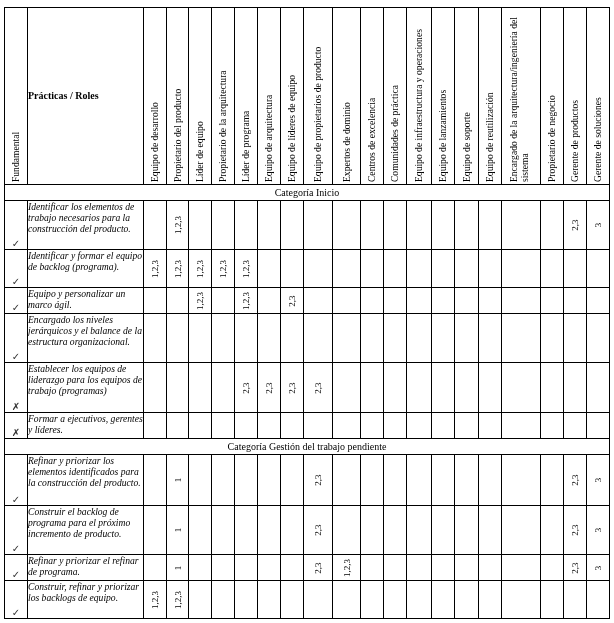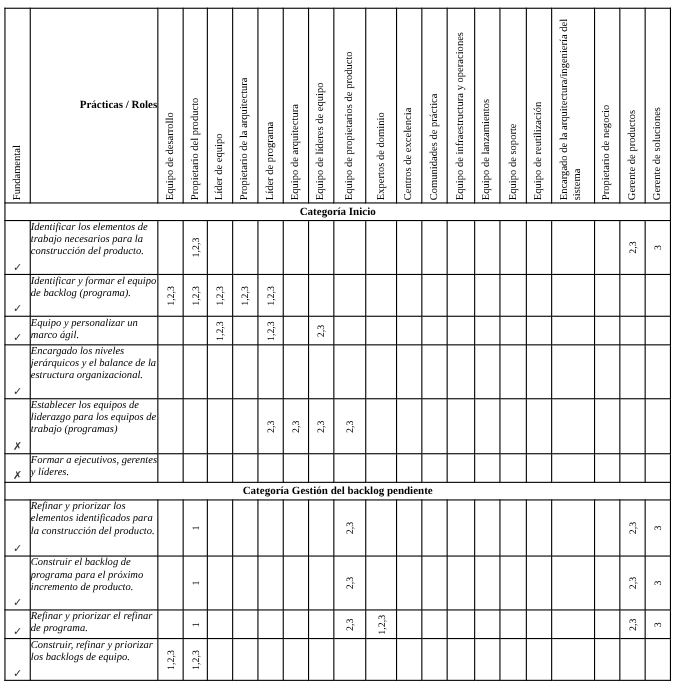--- a/index.html
+++ b/index.html
@@ -5,22 +5,22 @@
   html, body { margin: 0; padding: 0; background: #ffffff; }
   body { width: 614px; height: 623px; position: relative; overflow: hidden;
          font-family: "Liberation Serif", "DejaVu Serif", serif; color: #000; }
   table.roles { position: absolute; left: 4px; top: 7px; border-collapse: collapse;
                 table-layout: fixed; width: 606px; font-size: 9.6px; line-height: 1.15; }
   table.roles td, table.roles th { border: 1px solid #000; padding: 0; overflow: hidden; }
   th.vert { height: 176px; vertical-align: bottom; position: relative; font-weight: normal; }
   th.vert .vtext { position: absolute; left: 50%; bottom: 2px; transform-origin: left bottom;
                    transform: translateX(5px) rotate(-90deg); white-space: nowrap; text-align: left; }
   th.vert .vtext.two { transform: translateX(9px) rotate(-90deg); white-space: normal; width: 172px; line-height: 1.1; }
-  th.title { font-weight: bold; font-size: 10px; text-align: right; vertical-align: middle; padding-bottom: 10px; }
-  td.cat { font-weight: bold; text-align: center; height: 15px; font-size: 10px; }
+  th.title { font-weight: bold; font-size: 10px; text-align: left; vertical-align: middle; padding-bottom: 10px; }
+  td.cat { font-weight: normal; text-align: center; height: 15px; font-size: 10px; }
   td.check { text-align: center; vertical-align: bottom; font-size: 10px; color: #333; padding-bottom: 1px; }
   td.practice { vertical-align: top; padding: 0 3px; font-size: 9.6px; font-style: italic; }
   td.val { position: relative; }
   td.val span { position: absolute; left: 50%; top: 50%; transform: translate(-50%,-50%) rotate(-90deg);
                 white-space: nowrap; font-size: 9px; }
 </style>
 </head>
 <body>
 
 <table class="roles">
@@ -476,21 +476,21 @@
           <span></span>
         </td>
         <td class="val">
           <span></span>
         </td>
         <td class="val">
           <span></span>
         </td>
       </tr>
       <tr>
-        <td class="cat" colspan="21">Categoría Gestión del backlog pendiente</td>
+        <td class="cat" colspan="21">Categoría Gestión del trabajo pendiente</td>
       </tr>
       <tr style="height: 51px;">
         <td class="check">✓</td>
         <td class="practice">Refinar y priorizar los elementos identificados para la construcción del producto.</td>
         <td class="val">
           <span></span>
         </td>
         <td class="val">
           <span>1</span>
         </td>

